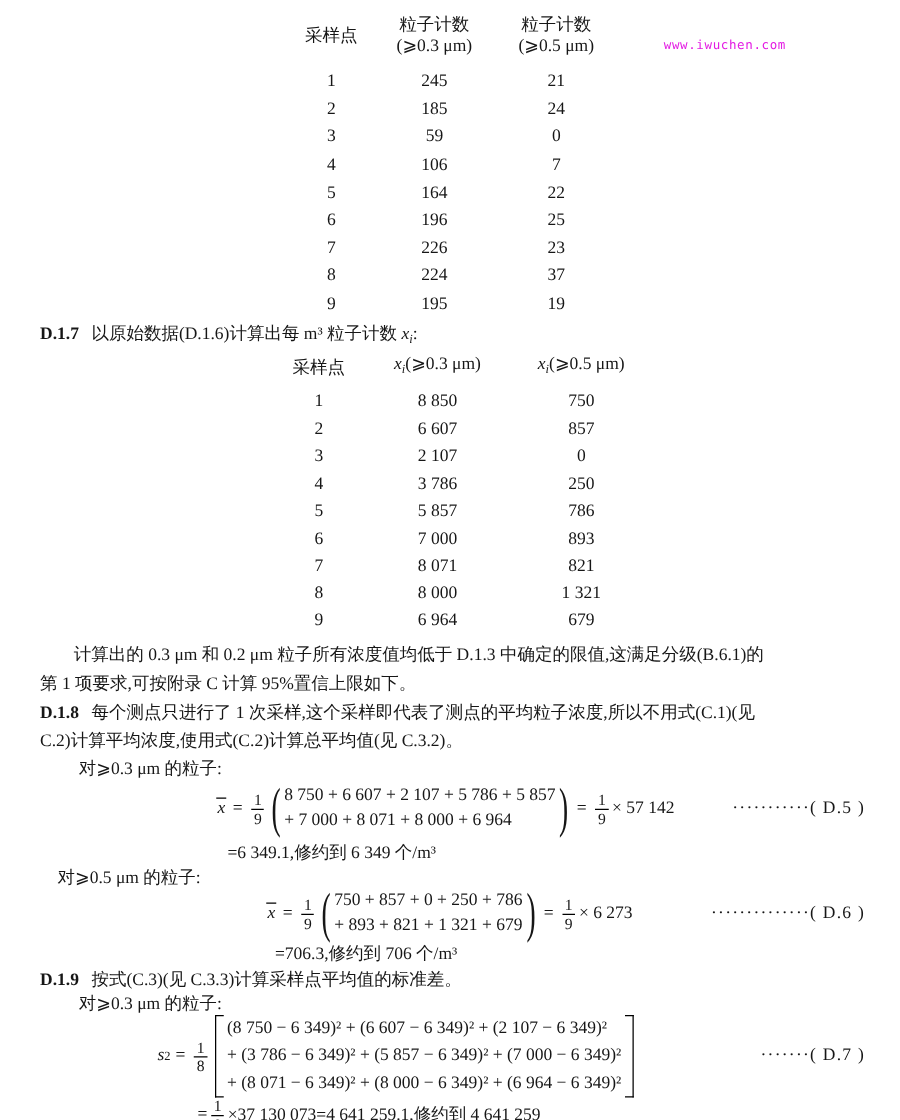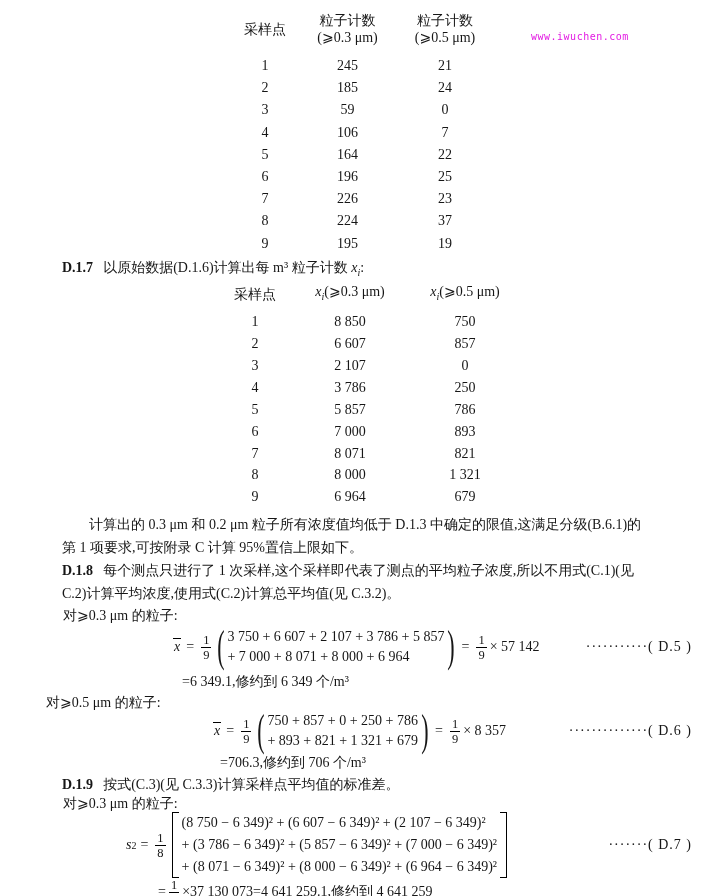--- a/index.html
+++ b/index.html
@@ -19,21 +19,21 @@
     font-size:10px;color:#e31ae3;letter-spacing:.5px;white-space:nowrap;
   }
   
   .grid1{display:grid;grid-template-columns:100px 65px 130px;margin-left:215px;}
   .grid2{display:grid;grid-template-columns:100px 90px 140px;margin-left:205px;}
   .thead{align-items:center;justify-items:center;line-height:17px;text-align:center;white-space:nowrap;}
   .trows{justify-items:center;align-items:center;white-space:nowrap;}
   .t1rows{grid-auto-rows:22.2px;margin-top:9px;}
   .t2rows{grid-auto-rows:21.9px;margin-top:6px;}
   
-  .ln{padding-left:32px;line-height:23px;white-space:nowrap;margin-left:30px;}
+  .ln{padding-left:32px;line-height:23px;white-space:nowrap;}
   .ind{text-indent:27px;}
   .dlabel{font-weight:bold;margin-right:10px;}
   .glabel{padding-left:63px;line-height:17px;white-space:nowrap;}
   .d17{margin-top:2px;line-height:21px;}
   .t2h{margin-top:1px;}
   .para1{margin-top:5px;}
   .g03a{margin-top:2px;}
   .g05{margin-top:2px;padding-left:46px;}
   .d19{margin-top:3px;line-height:18px;}
   .g03b{margin-top:2px;line-height:16px;}
@@ -183,21 +183,21 @@
 
   <div class="formula f5">
     <span class="xbar">x</span>
     <span class="op">=</span>
     <span class="frac">
         <span class="fn">1</span>
         <span class="fd">9</span>
       </span>
     <span class="bp">(</span>
     <div class="stack">
-      <span>3 750 + 6 607 + 2 107 + 3 786 + 5 857</span>
+      <span>8 750 + 6 607 + 2 107 + 5 786 + 5 857</span>
       <span>+ 7 000 + 8 071 + 8 000 + 6 964</span>
     </div>
     <span class="bp">)</span>
     <span class="op">=</span>
     <span class="frac">
         <span class="fn">1</span>
         <span class="fd">9</span>
       </span>
     <span>× 57 142</span>
     <span class="eqnum">···········( D.5 )</span>
@@ -217,21 +217,21 @@
     <div class="stack">
       <span>750 + 857 + 0 + 250 + 786</span>
       <span>+ 893 + 821 + 1 321 + 679</span>
     </div>
     <span class="bp">)</span>
     <span class="op">=</span>
     <span class="frac">
         <span class="fn">1</span>
         <span class="fd">9</span>
       </span>
-    <span>× 8 357</span>
+    <span>× 6 273</span>
     <span class="eqnum">··············( D.6 )</span>
   </div>
   <div class="fres f6res">=706.3,修约到 706 个/m³</div>
 
   <div class="ln d19">
     <b class="dlabel">D.1.9</b><span>按式(C.3)(见 C.3.3)计算采样点平均值的标准差。</span>
   </div>
 
   <div class="glabel g03b">对⩾0.3 μm 的粒子:</div>
 

